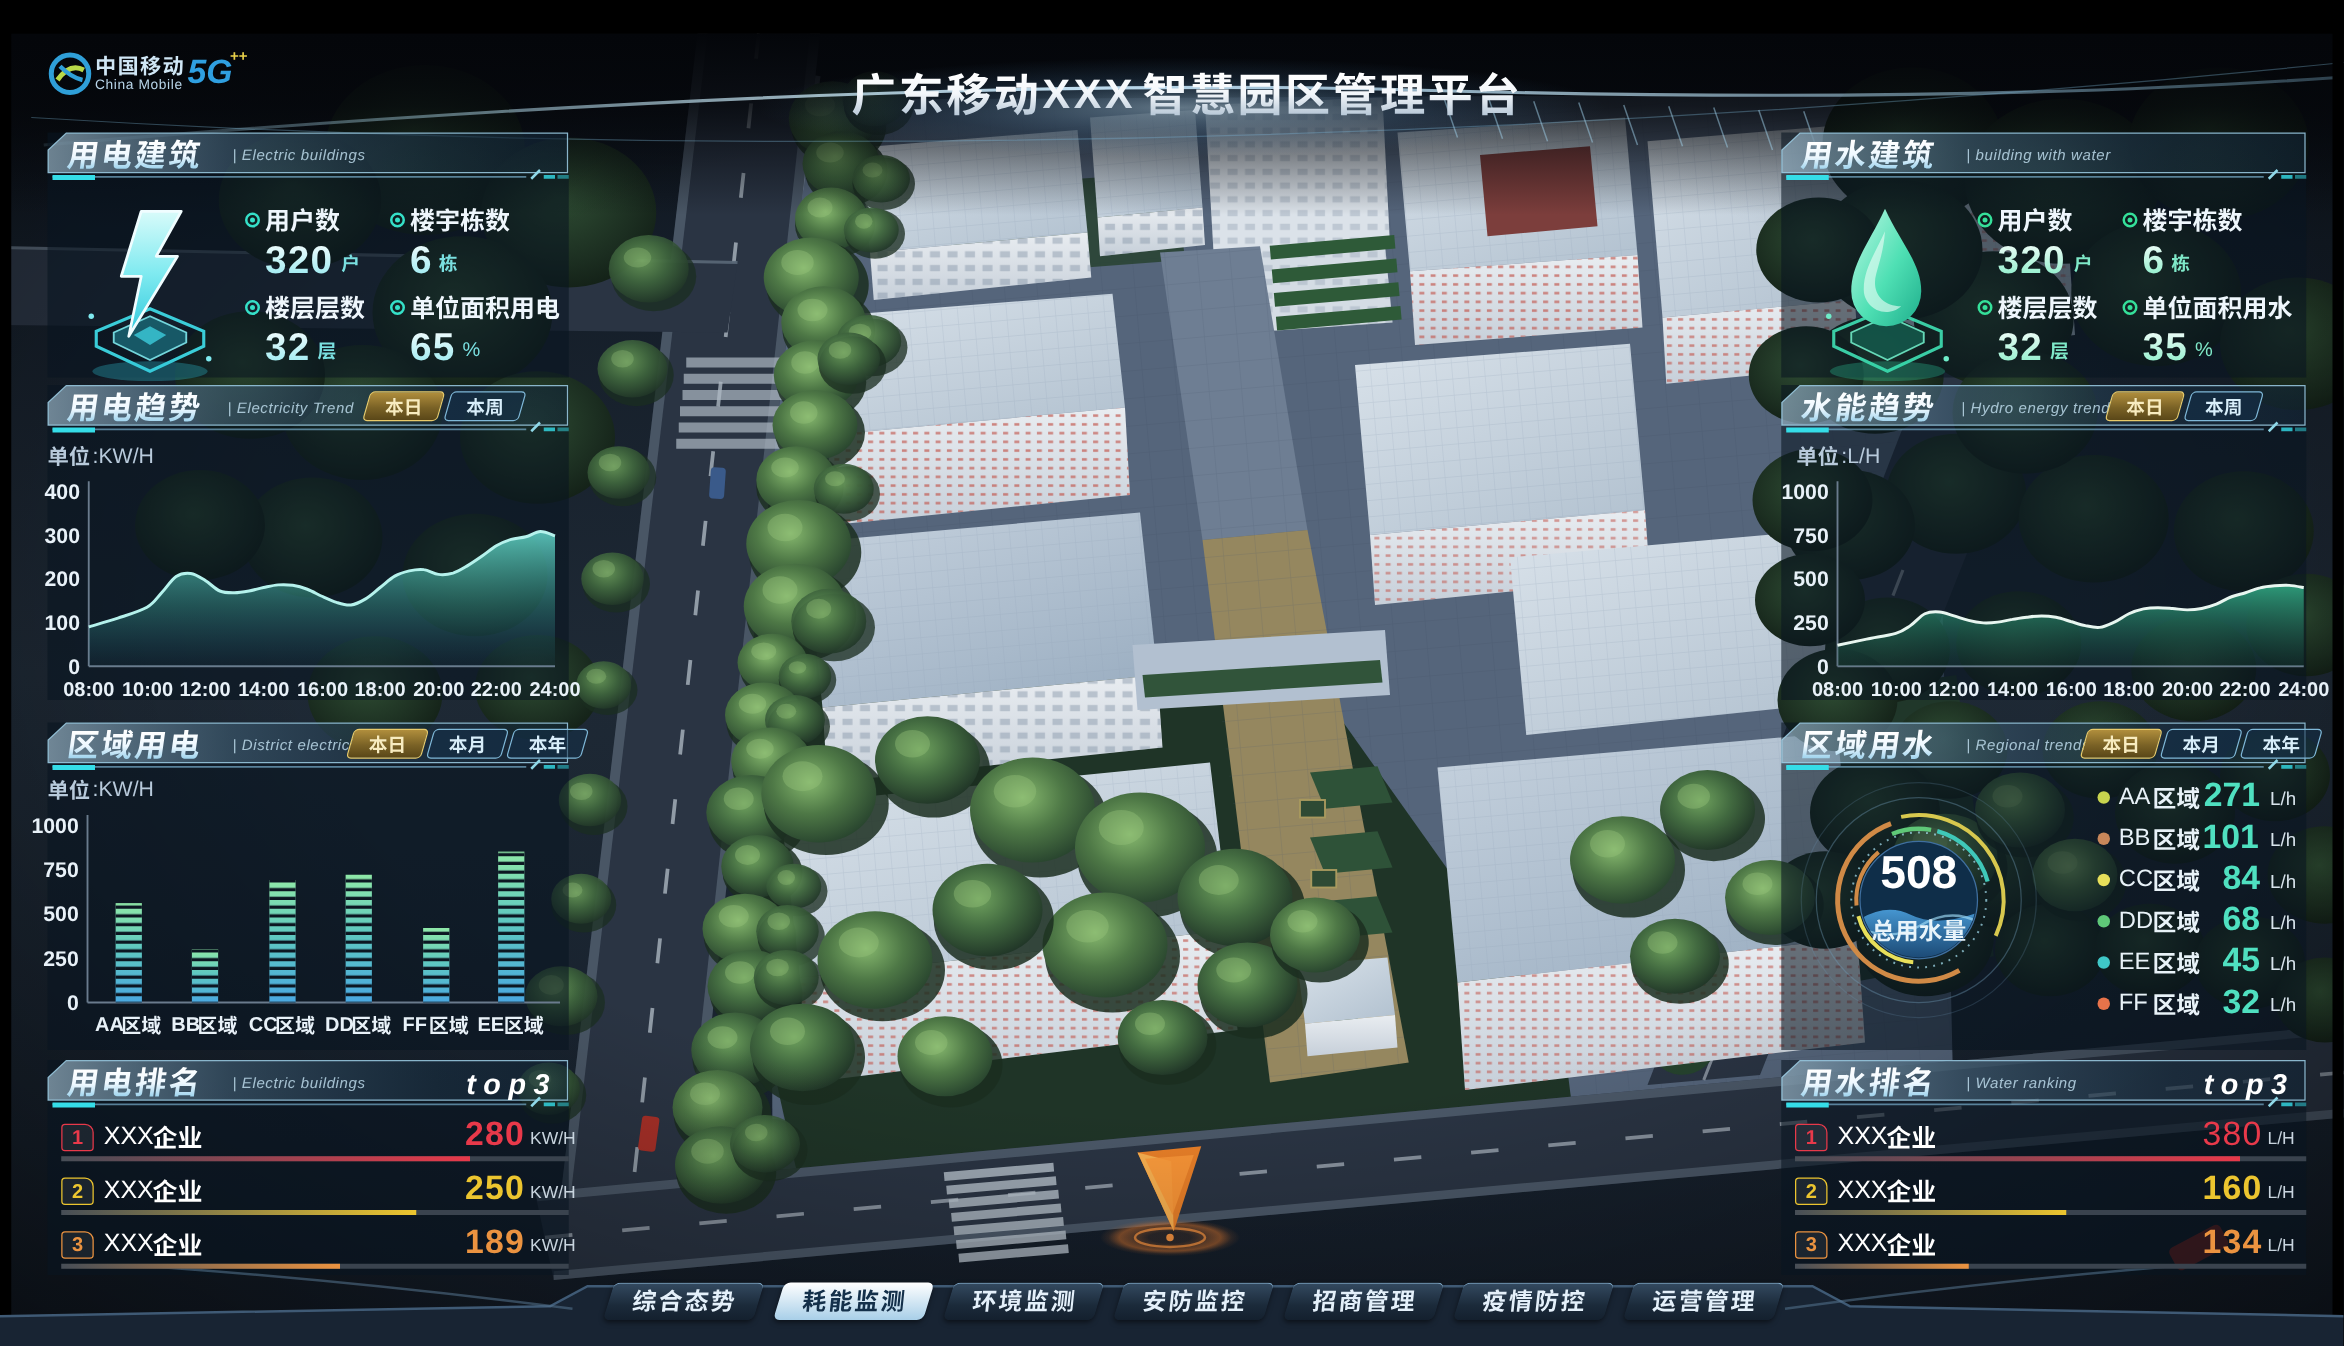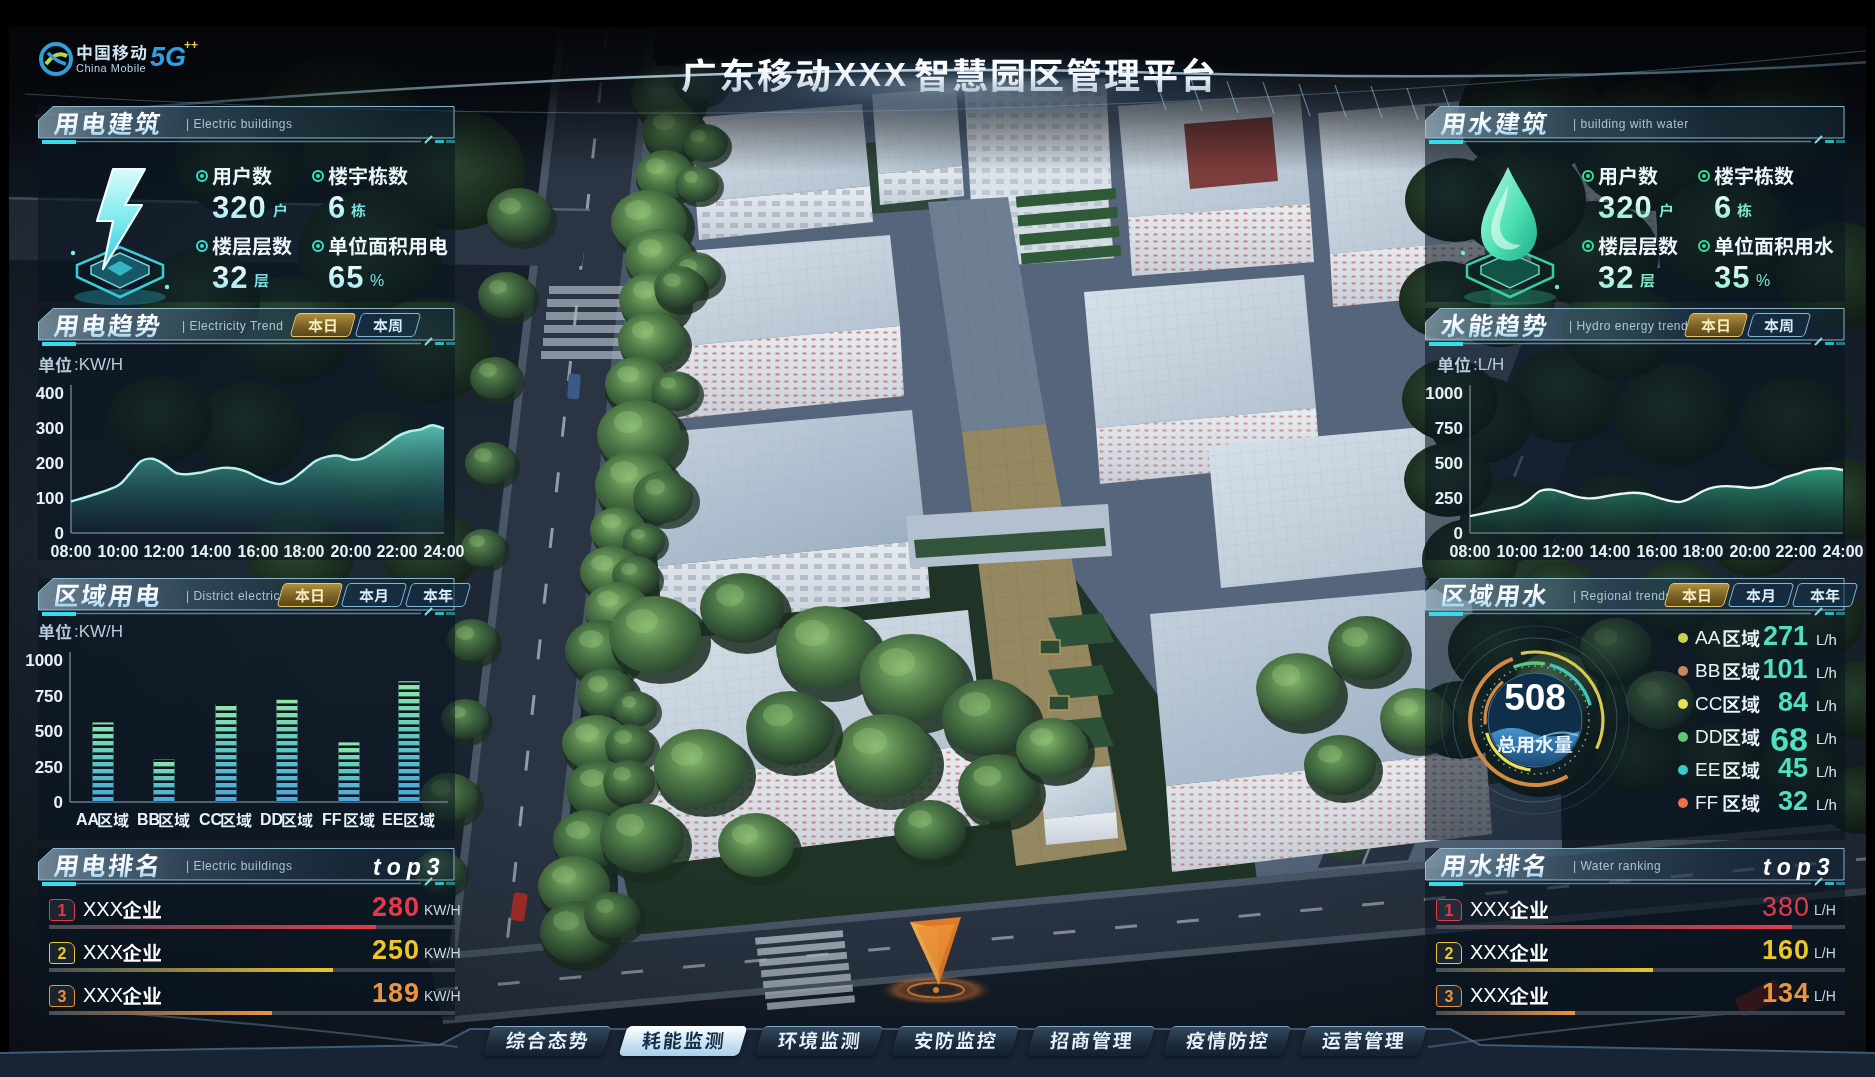--- a/index.html
+++ b/index.html
@@ -1,17 +1,17 @@
 <!DOCTYPE html>
 <html><head><meta charset="utf-8"><style>
 *{margin:0;padding:0;box-sizing:border-box}
 html,body{width:1875px;height:1077px;overflow:hidden;background:#000;font-family:"Liberation Sans",sans-serif}
 #stage{position:absolute;left:0;top:0;width:1875px;height:1077px;overflow:hidden}
 .abs{position:absolute}
-.sub{position:absolute;color:rgba(198,228,244,.8);letter-spacing:.5px;font-size:12px;white-space:nowrap}
+.sub{position:absolute;font-style:italic;color:rgba(198,228,244,.8);letter-spacing:.5px;font-size:12px;white-space:nowrap}
 .grad-num{background:linear-gradient(#ffffff,#8fe8ef);-webkit-background-clip:text;background-clip:text;color:transparent;font-weight:bold}
 .grad-numg{background:linear-gradient(#ffffff,#7fecc4);-webkit-background-clip:text;background-clip:text;color:transparent;font-weight:bold}
 </style></head><body>
 <div id="stage">
 
 <svg style="position:absolute;width:0;height:0">
       <defs>
         <path id="c4E1A" d="M6 27C11 40 16 56 18 66L30 61C28 52 22 36 17 24ZM83 24C80 36 74 50 69 60V4H57V80H43V4H31V80H5V92H95V80H69V61L78 66C83 56 90 42 94 30Z"></path>
 <path id="c4E1C" d="M23 62C20 71 13 80 6 86C9 88 14 92 16 94C23 87 31 76 35 65ZM66 67C73 75 82 85 85 92L96 87C92 80 84 69 76 62ZM7 16V27H28C25 32 22 36 20 38C17 42 15 44 12 45C14 49 16 55 17 58C18 56 23 56 28 56H49V82C49 84 48 84 47 84C45 84 40 84 34 84C36 87 38 93 39 96C46 96 52 96 56 94C60 92 61 89 61 82V56H88L89 44H61V32H49V44H31C35 39 39 33 43 27H93V16H49C51 13 52 10 54 7L40 2C39 7 36 11 34 16Z"></path>
 <path id="c4E2D" d="M43 3V20H9V71H21V66H43V97H56V66H79V71H91V20H56V3ZM21 54V32H43V54ZM79 54H56V32H79Z"></path>
@@ -1120,37 +1120,37 @@
       <use href="#c57DF" x="100"></use>
     </svg>
 <span class="abs" style="left:1762px;top:621px;width:46px;text-align:right;font-size:27px;font-weight:bold;color:#4fe0c0">271</span>
 <span class="abs" style="left:1816px;top:631px;font-size:15px;color:#d8e4ec">L/h</span>
 <div class="abs" style="left:1678px;top:666px;width:10px;height:10px;border-radius:50%;background:#c8875a"></div>
 <span class="abs" style="left:1695px;top:660px;font-size:19px;color:#e8f2f8">BB</span>
 <svg class="" style="position:absolute;left:1722px;top:662px;width:38px;height:19px;overflow:visible;" viewBox="0 0 200 100" fill="#e8f2f8">
       <use href="#c533A" x="0"></use>
       <use href="#c57DF" x="100"></use>
     </svg>
-<span class="abs" style="left:1762px;top:654px;width:46px;text-align:center;font-size:27px;font-weight:bold;color:#4fe0c0">101</span>
+<span class="abs" style="left:1762px;top:654px;width:46px;text-align:left;font-size:27px;font-weight:bold;color:#4fe0c0">101</span>
 <span class="abs" style="left:1816px;top:664px;font-size:15px;color:#d8e4ec">L/h</span>
 <div class="abs" style="left:1678px;top:699px;width:10px;height:10px;border-radius:50%;background:#e8e05a"></div>
 <span class="abs" style="left:1695px;top:693px;font-size:19px;color:#e8f2f8">CC</span>
 <svg class="" style="position:absolute;left:1722px;top:695px;width:38px;height:19px;overflow:visible;" viewBox="0 0 200 100" fill="#e8f2f8">
       <use href="#c533A" x="0"></use>
       <use href="#c57DF" x="100"></use>
     </svg>
 <span class="abs" style="left:1762px;top:687px;width:46px;text-align:right;font-size:27px;font-weight:bold;color:#4fe0c0">84</span>
 <span class="abs" style="left:1816px;top:697px;font-size:15px;color:#d8e4ec">L/h</span>
 <div class="abs" style="left:1678px;top:732px;width:10px;height:10px;border-radius:50%;background:#5fc878"></div>
 <span class="abs" style="left:1695px;top:726px;font-size:19px;color:#e8f2f8">DD</span>
 <svg class="" style="position:absolute;left:1722px;top:728px;width:38px;height:19px;overflow:visible;" viewBox="0 0 200 100" fill="#e8f2f8">
       <use href="#c533A" x="0"></use>
       <use href="#c57DF" x="100"></use>
     </svg>
-<span class="abs" style="left:1762px;top:720px;width:46px;text-align:right;font-size:34px;font-weight:bold;color:#4fe0c0">68</span>
+<span class="abs" style="left:1762px;top:720px;width:46px;text-align:right;font-size:27px;font-weight:bold;color:#4fe0c0">68</span>
 <span class="abs" style="left:1816px;top:730px;font-size:15px;color:#d8e4ec">L/h</span>
 <div class="abs" style="left:1678px;top:765px;width:10px;height:10px;border-radius:50%;background:#3fc8c8"></div>
 <span class="abs" style="left:1695px;top:759px;font-size:19px;color:#e8f2f8">EE</span>
 <svg class="" style="position:absolute;left:1722px;top:761px;width:38px;height:19px;overflow:visible;" viewBox="0 0 200 100" fill="#e8f2f8">
       <use href="#c533A" x="0"></use>
       <use href="#c57DF" x="100"></use>
     </svg>
 <span class="abs" style="left:1762px;top:753px;width:46px;text-align:right;font-size:27px;font-weight:bold;color:#4fe0c0">45</span>
 <span class="abs" style="left:1816px;top:763px;font-size:15px;color:#d8e4ec">L/h</span>
 <div class="abs" style="left:1678px;top:798px;width:10px;height:10px;border-radius:50%;background:#e8734a"></div>

